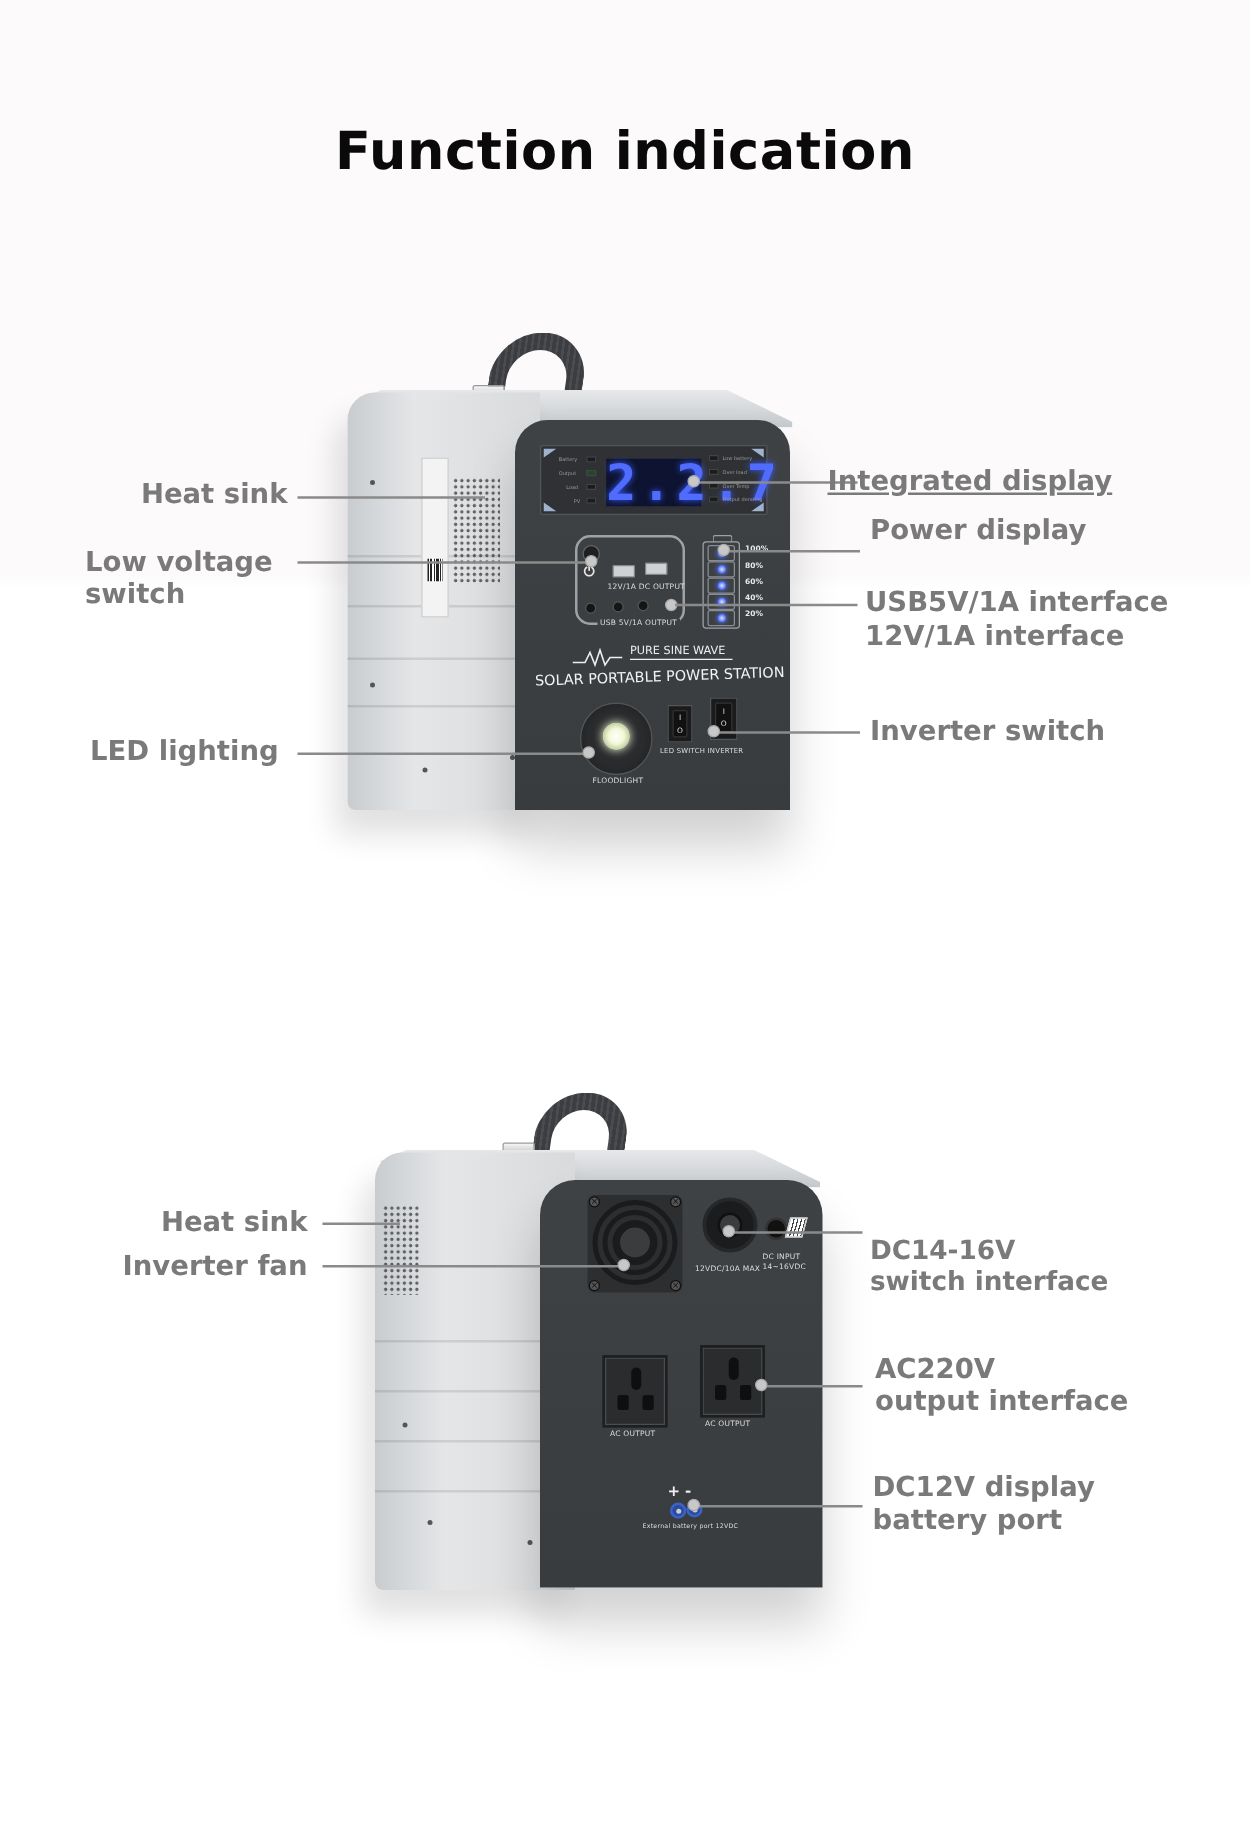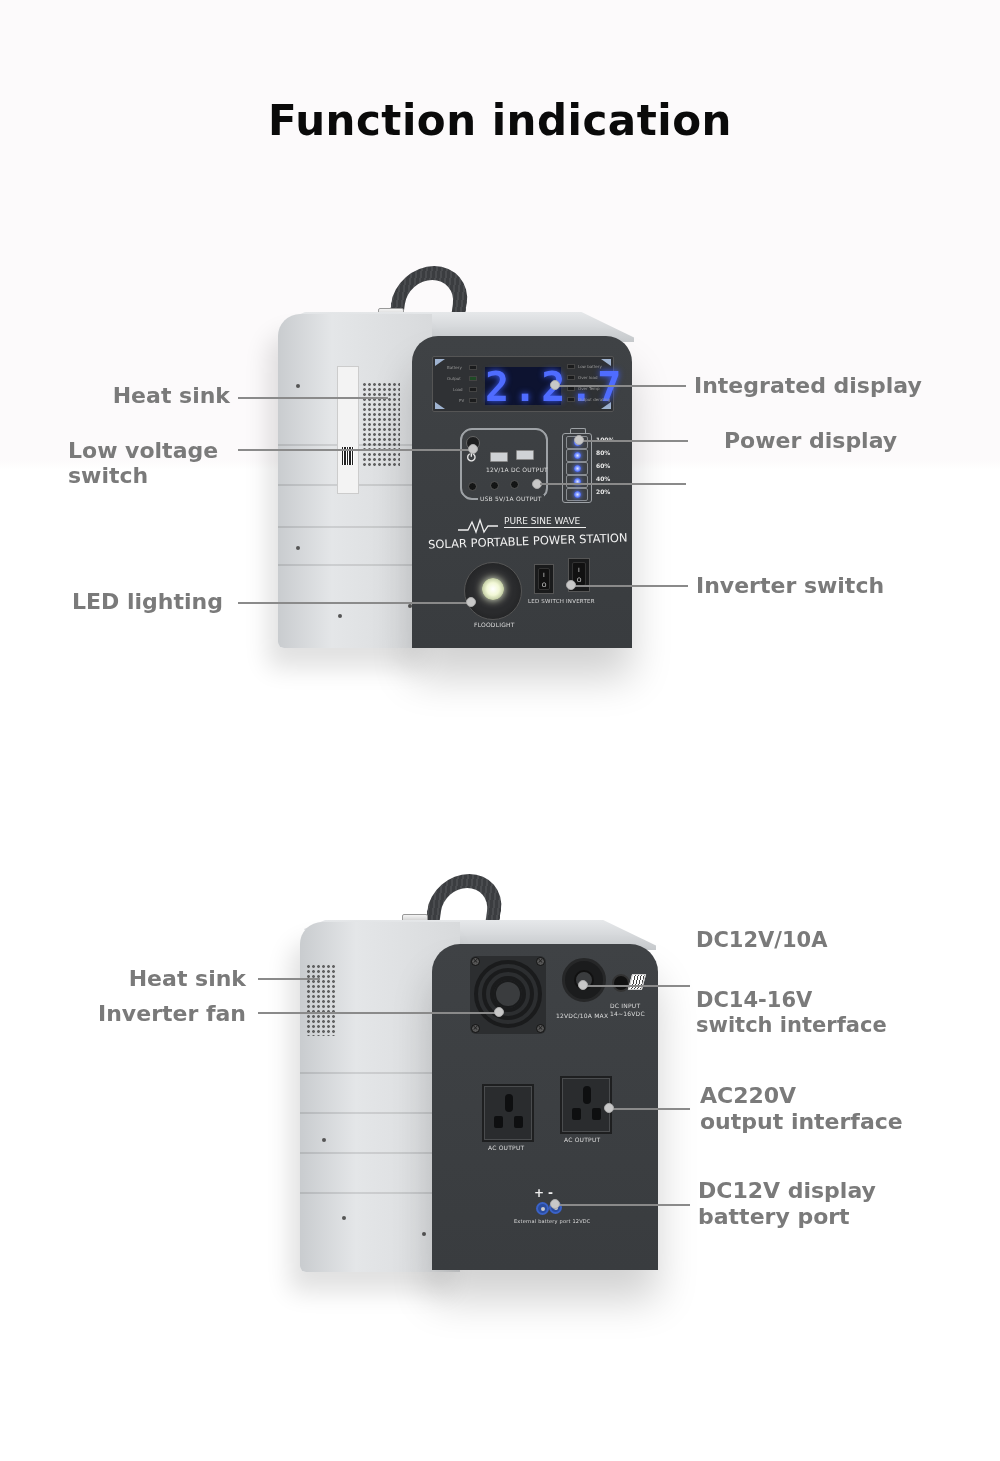--- a/index.html
+++ b/index.html
@@ -251,28 +251,30 @@
 </div>
 <div class="leader" style="left:238px; top:449px; width:234px;"></div>
 <div class="dot" style="left:468px; top:444px;"></div>
 
 <div class="label" style="left:72px; top:589px;">LED lighting</div>
 <div class="leader" style="left:238px; top:602px; width:232px;"></div>
 <div class="dot" style="left:466px; top:597px;"></div>
 
 <div class="leader" style="left:558px; top:385px; width:128px;"></div>
 <div class="dot" style="left:550px; top:380px;"></div>
-<div class="label" style="left:694px; top:373px;">Integrated display</div>
+<div class="label" style="left:662px; top:373px;text-decoration:underline;">Integrated display</div>
 
 <div class="leader" style="left:580px; top:440px; width:108px;"></div>
 <div class="dot" style="left:574px; top:435px;"></div>
-<div class="label" style="left:696px; top:428px;margin-left:28px;">Power display</div>
+<div class="label" style="left:696px; top:412px;">Power display</div>
 
 <div class="leader" style="left:540px; top:483px; width:146px;"></div>
 <div class="label" style="left:692px; top:470px;">
+  <div>USB5V/1A interface</div>
+  <div style="margin-top:2px;">12V/1A interface</div>
 </div>
 
 <div class="leader" style="left:572px; top:585px; width:116px;"></div>
 <div class="dot" style="left:566px; top:580px;"></div>
 <div class="label" style="left:696px; top:573px;">Inverter switch</div>
 
 <div>
   <div class="handle" style="left:428px; top:874px; width:74px; height:60px;"></div>
   <div class="mount" style="left:402px; top:914px; width:26px; height:12px;"></div>
   <div class="mount" style="left:484px; top:926px; width:46px; height:14px;"></div>
@@ -338,21 +340,20 @@
 <div class="label right-align" style="left:110px; top:966px; width:136px;">Heat sink</div>
 <div class="leader" style="left:258px; top:978px; width:62px;"></div>
 
 <div class="label right-align" style="left:96px; top:1001px; width:150px;">Inverter fan</div>
 <div class="leader" style="left:258px; top:1012px; width:240px;"></div>
 <div class="dot" style="left:494px; top:1007px;"></div>
 
 <div class="leader" style="left:584px; top:985px; width:106px;"></div>
 <div class="dot" style="left:578px; top:980px;"></div>
 <div class="label" style="left:696px; top:928px; font-size:21px; line-height:25px;">
-  <div>DC12V/10A</div>
 </div>
 <div class="label" style="left:696px; top:988px; font-size:21px; line-height:25px;">
   <div>DC14-16V</div>
   <div>switch interface</div>
 </div>
 
 <div class="leader" style="left:610px; top:1108px; width:80px;"></div>
 <div class="dot" style="left:604px; top:1103px;"></div>
 <div class="label" style="left:700px; top:1083px; font-size:22px; line-height:26px;">
   <div>AC220V</div>

